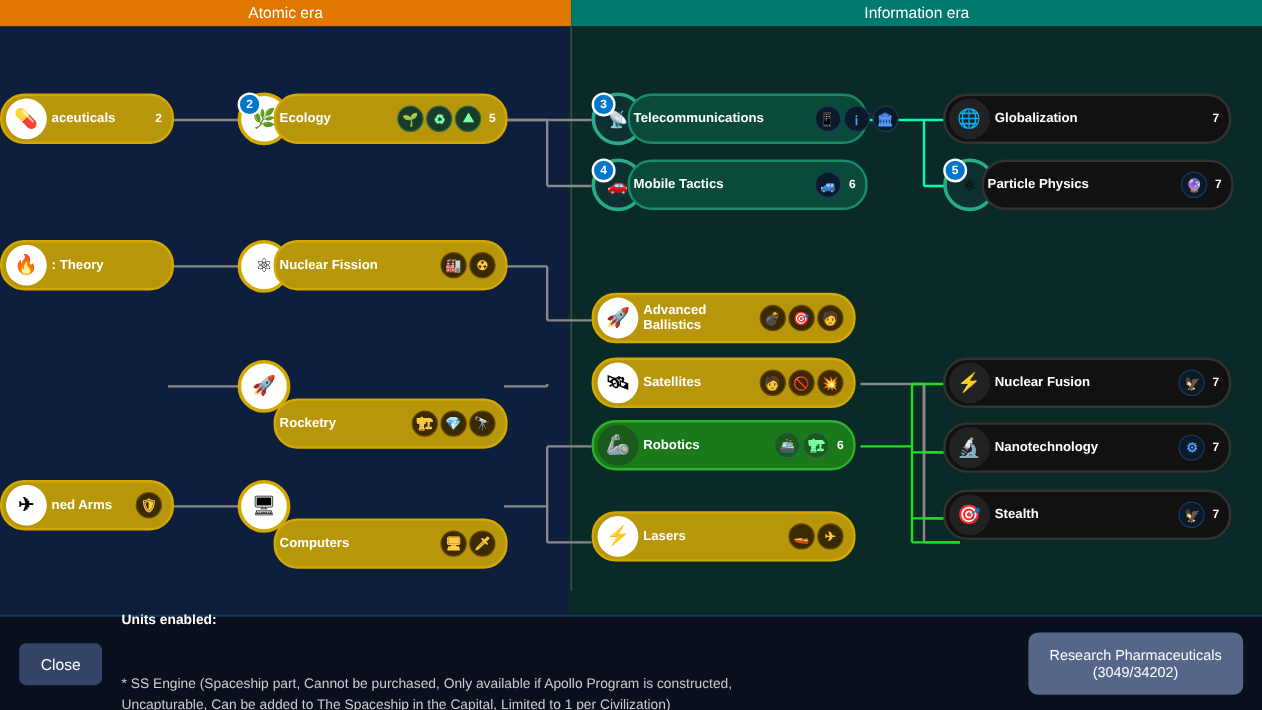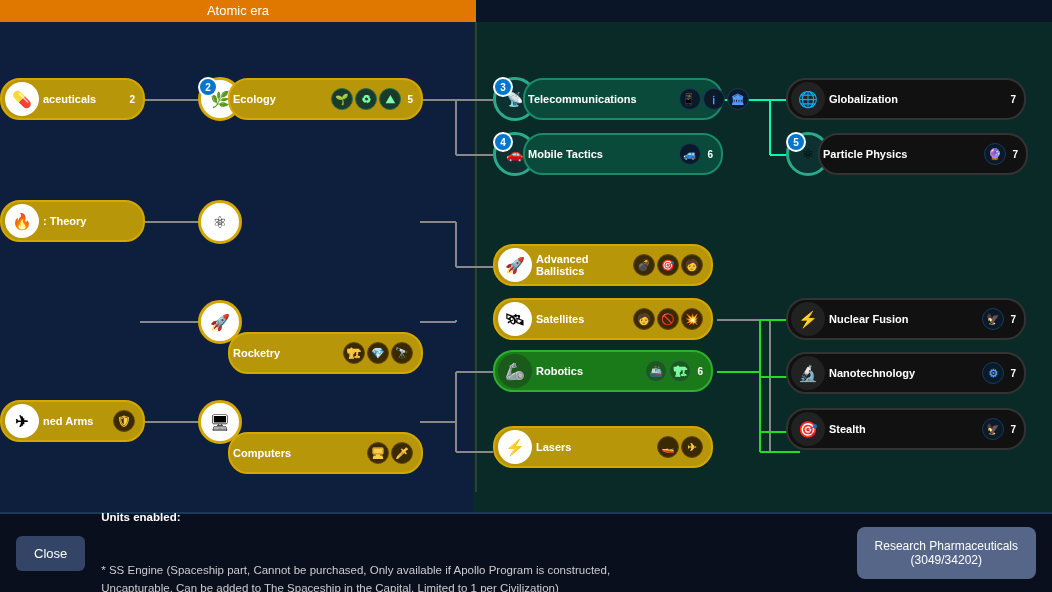--- a/index.html
+++ b/index.html
@@ -205,20 +205,21 @@
       z-index: 10;
     }
   </style>
 </head>
 <body>
 
 <div id="app">
 
   <div id="era-headers">
     <div class="era-atomic">Atomic era</div>
+    <div class="era-info">Information era</div>
   </div>
 
   <div id="tech-tree">
 
     <svg id="connectors">
 
       <line x1="476" y1="0" x2="476" y2="470" stroke="#555" stroke-width="1"></line>
 
       <line x1="140" y1="78" x2="200" y2="78" stroke="#888" stroke-width="2"></line>
 
@@ -289,20 +290,27 @@
     </div>
 
     <div class="tech-node node-yellow" style="left:0;top:178px;width:145px;height:42px;">
       <div class="node-icon">🔥</div>
       <div class="node-label">: Theory</div>
     </div>
 
     <div class="node-circle node-circle-yellow" style="left:198px;top:178px;">
       <span style="font-size:16px;">⚛</span>
     </div>
+    <div class="tech-node node-yellow" style="left:228px;top:178px;width:195px;height:42px;">
+      <div class="node-label">Nuclear Fission</div>
+      <div class="mini-icons">
+        <div class="mi-gold mi">🏭</div>
+        <div class="mi-gold mi">☢</div>
+      </div>
+    </div>
 
     <div class="node-circle node-circle-yellow" style="left:198px;top:278px;">
       <span style="font-size:16px;">🚀</span>
     </div>
     <div class="tech-node node-yellow" style="left:228px;top:270px;width:195px;height:42px;margin-top:40px;">
       <div class="node-label">Rocketry</div>
       <div class="mini-icons">
         <div class="mi-gold mi">🏗</div>
         <div class="mi-gold mi">💎</div>
         <div class="mi-gold mi">🔭</div>

